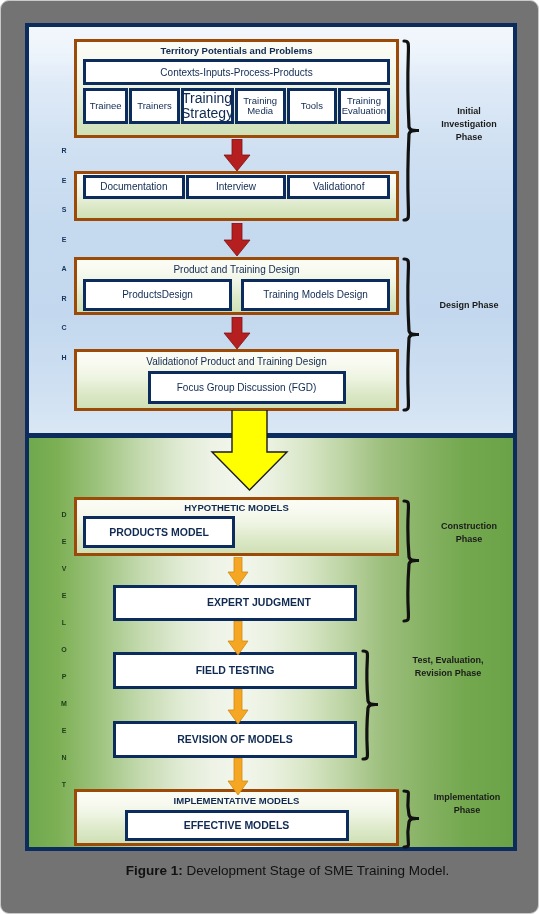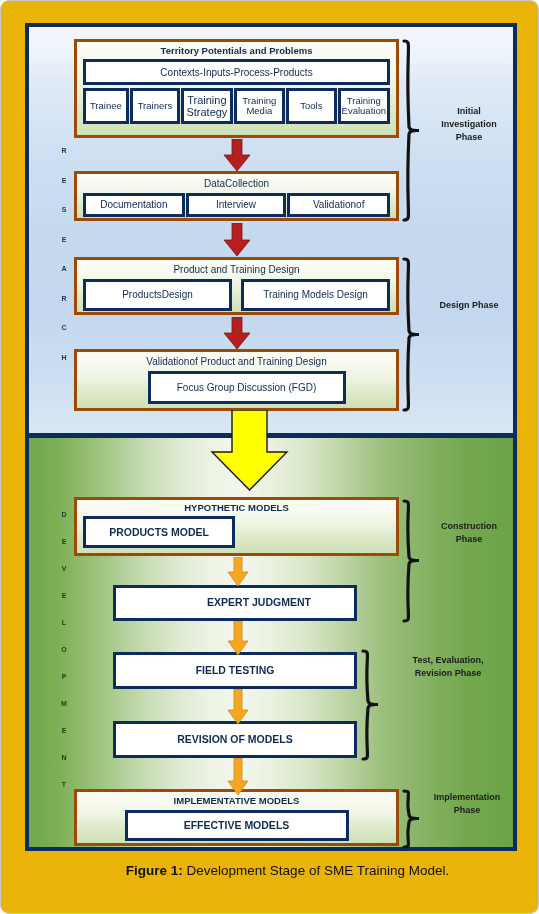--- a/index.html
+++ b/index.html
@@ -4,21 +4,21 @@
 <style>
   * { box-sizing: border-box; margin: 0; padding: 0; }
   html, body {
     width: 539px; height: 914px;
     background: #ffffff;
     font-family: "Liberation Sans", sans-serif;
   }
   #page {
     position: relative;
     width: 539px; height: 914px;
-    background: #eab308;
+    background: #737373;
     border: 1px solid #c9c9c9;
     border-radius: 9px;
     overflow: hidden;
   }
 
   
   #figure-frame {
     position: absolute;
     left: 24px; top: 22px;
     width: 492px; height: 828px;
@@ -177,21 +177,21 @@
       <div class="navy-box" style="margin:0 6px 3px 6px; height:26px;">
         <span>Contexts-Inputs-Process-Products</span>
       </div>
       <div class="row" style="margin:0 6px; gap:0;">
         <div class="navy-box" style="width:47px; height:36px; font-size:9.5px;">
           <span>Trainee</span>
         </div>
         <div class="navy-box" style="width:52px; height:36px; font-size:9.5px; margin-left:1px;">
           <span>Trainers</span>
         </div>
-        <div class="navy-box" style="width:53px; height:36px; font-size:11px; margin-left:1px;">
+        <div class="navy-box" style="width:53px; height:36px; font-size:14px; margin-left:1px;">
           <span>Training Strategy</span>
         </div>
         <div class="navy-box" style="width:53px; height:36px; font-size:9.5px; margin-left:1px;">
           <span>Training Media</span>
         </div>
         <div class="navy-box" style="width:52px; height:36px; font-size:9.5px; margin-left:1px;">
           <span>Tools</span>
         </div>
         <div class="navy-box" style="width:54px; height:36px; font-size:9.5px; margin-left:1px;">
           <span>Training Evaluation</span>
@@ -199,21 +199,20 @@
       </div>
     </div>
 
     <div class="arrow" style="left:194px; top:112px;">
       <svg width="28" height="33" viewBox="0 0 28 33">
         <polygon points="9,0 19,0 19,16 27,16 14,32 1,16 9,16" fill="#b51f1f" stroke="#7d1111" stroke-width="0.8"></polygon>
       </svg>
     </div>
 
     <div class="stage-box" style="left:45px; top:144px; width:325px; height:50px;">
-      <div class="stage-title plain">DataCollection</div>
       <div class="row" style="margin:1px 6px 0 6px;">
         <div class="navy-box" style="width:104px; height:24px;">
           <span>Documentation</span>
         </div>
         <div class="navy-box" style="width:103px; height:24px; margin-left:1px;">
           <span>Interview</span>
         </div>
         <div class="navy-box" style="width:105px; height:24px; margin-left:1px;">
           <span>Validationof</span>
         </div>

